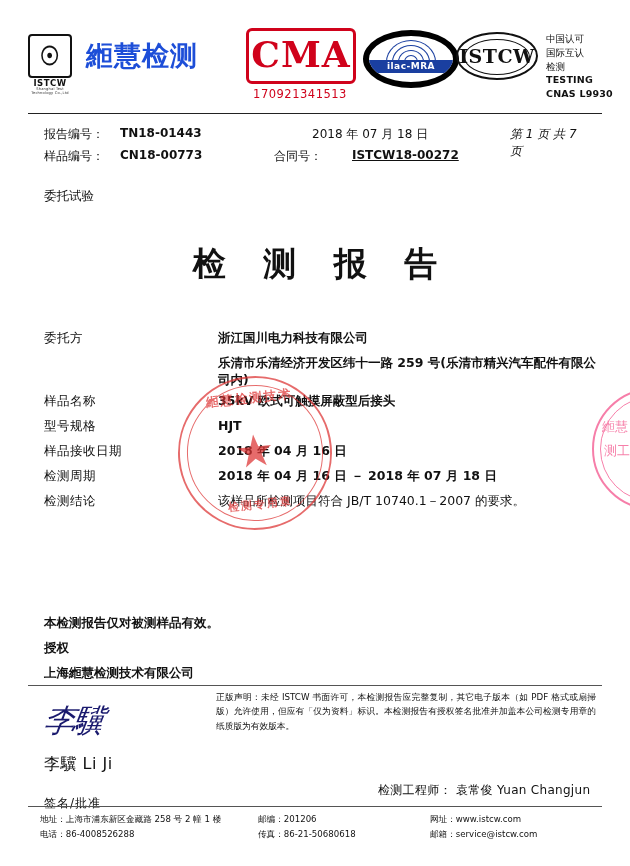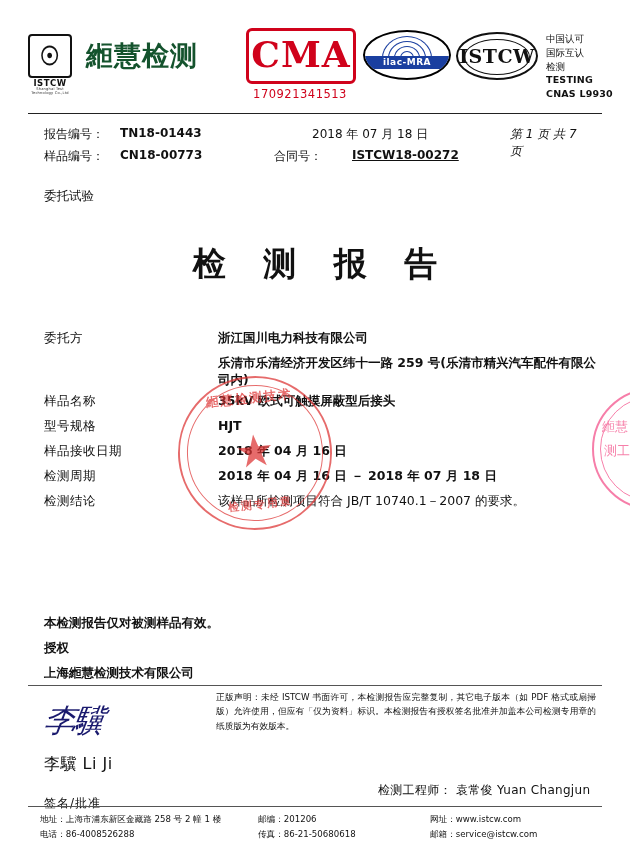--- a/index.html
+++ b/index.html
@@ -38,21 +38,21 @@
     text-align:center; font-size:8.5px; font-weight:bold; letter-spacing:0.5px;
   }
   .istcw-sub {
     position:absolute; left:-2px; top:53px; width:48px;
     text-align:center; font-size:3.6px; letter-spacing:0.2px; color:#333;
   }
   .company-cn {
     margin-left:14px;
     font-family:"DejaVu Serif", serif;
     font-size:27px; font-weight:bold; letter-spacing:1px;
-    color:#14532d;
+    color:#1d4ed8;
   }
 
   .cma {
     position:absolute; left:218px; top:0px; width:108px; text-align:center;
   }
   .cma-box {
     width:104px; height:50px;
     border:3px solid #d0021b; border-radius:6px;
     color:#d0021b;
     font-family:"DejaVu Serif", serif;
@@ -63,21 +63,21 @@
   .cma-box .ctext { position:relative; z-index:2; }
   .cma-num {
     color:#d0021b; font-size:11.5px; margin-top:3px; letter-spacing:0.5px;
     font-family:"DejaVu Sans", sans-serif;
   }
 
   .ilac {
     position:absolute; left:335px; top:2px; width:88px; text-align:center;
   }
   .ilac-oval {
-    width:84px; height:46px; border:2px solid #000000; border-radius:50%;
+    width:84px; height:46px; border:6px solid #000000; border-radius:50%;
     position:relative; overflow:hidden;
   }
   .ilac-oval .arcs {
     position:absolute; left:50%; top:4px; transform:translateX(-50%);
     width:56px; height:22px;
   }
   .ilac-oval .arcs span {
     position:absolute; left:50%; transform:translateX(-50%);
     border:1px solid #1a3fa0; border-bottom:none;
     border-radius:50% 50% 0 0 / 100% 100% 0 0;

